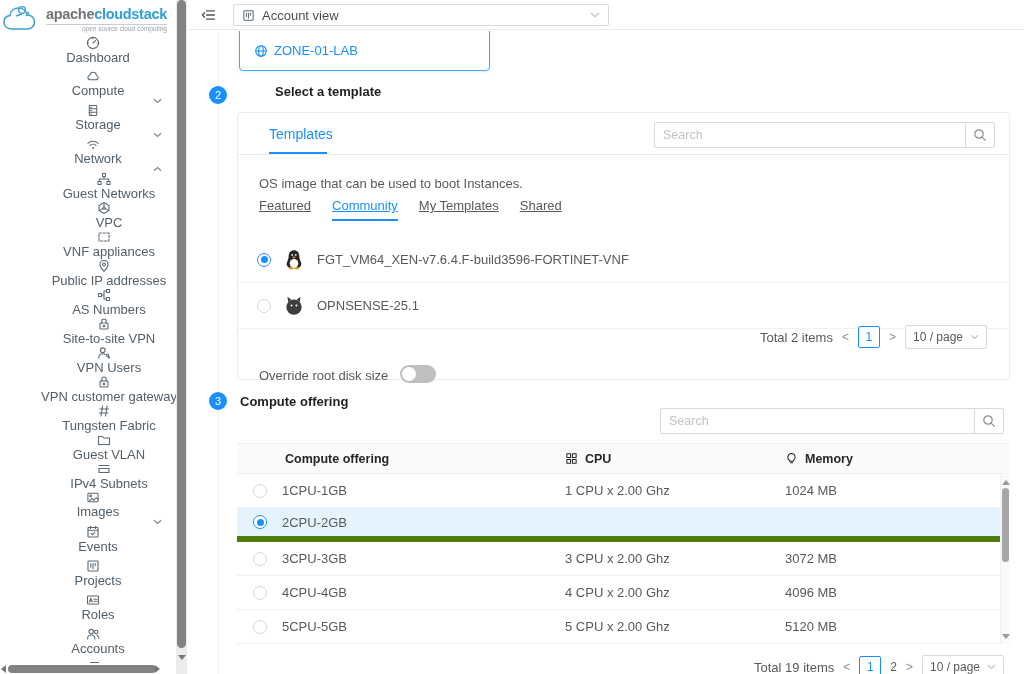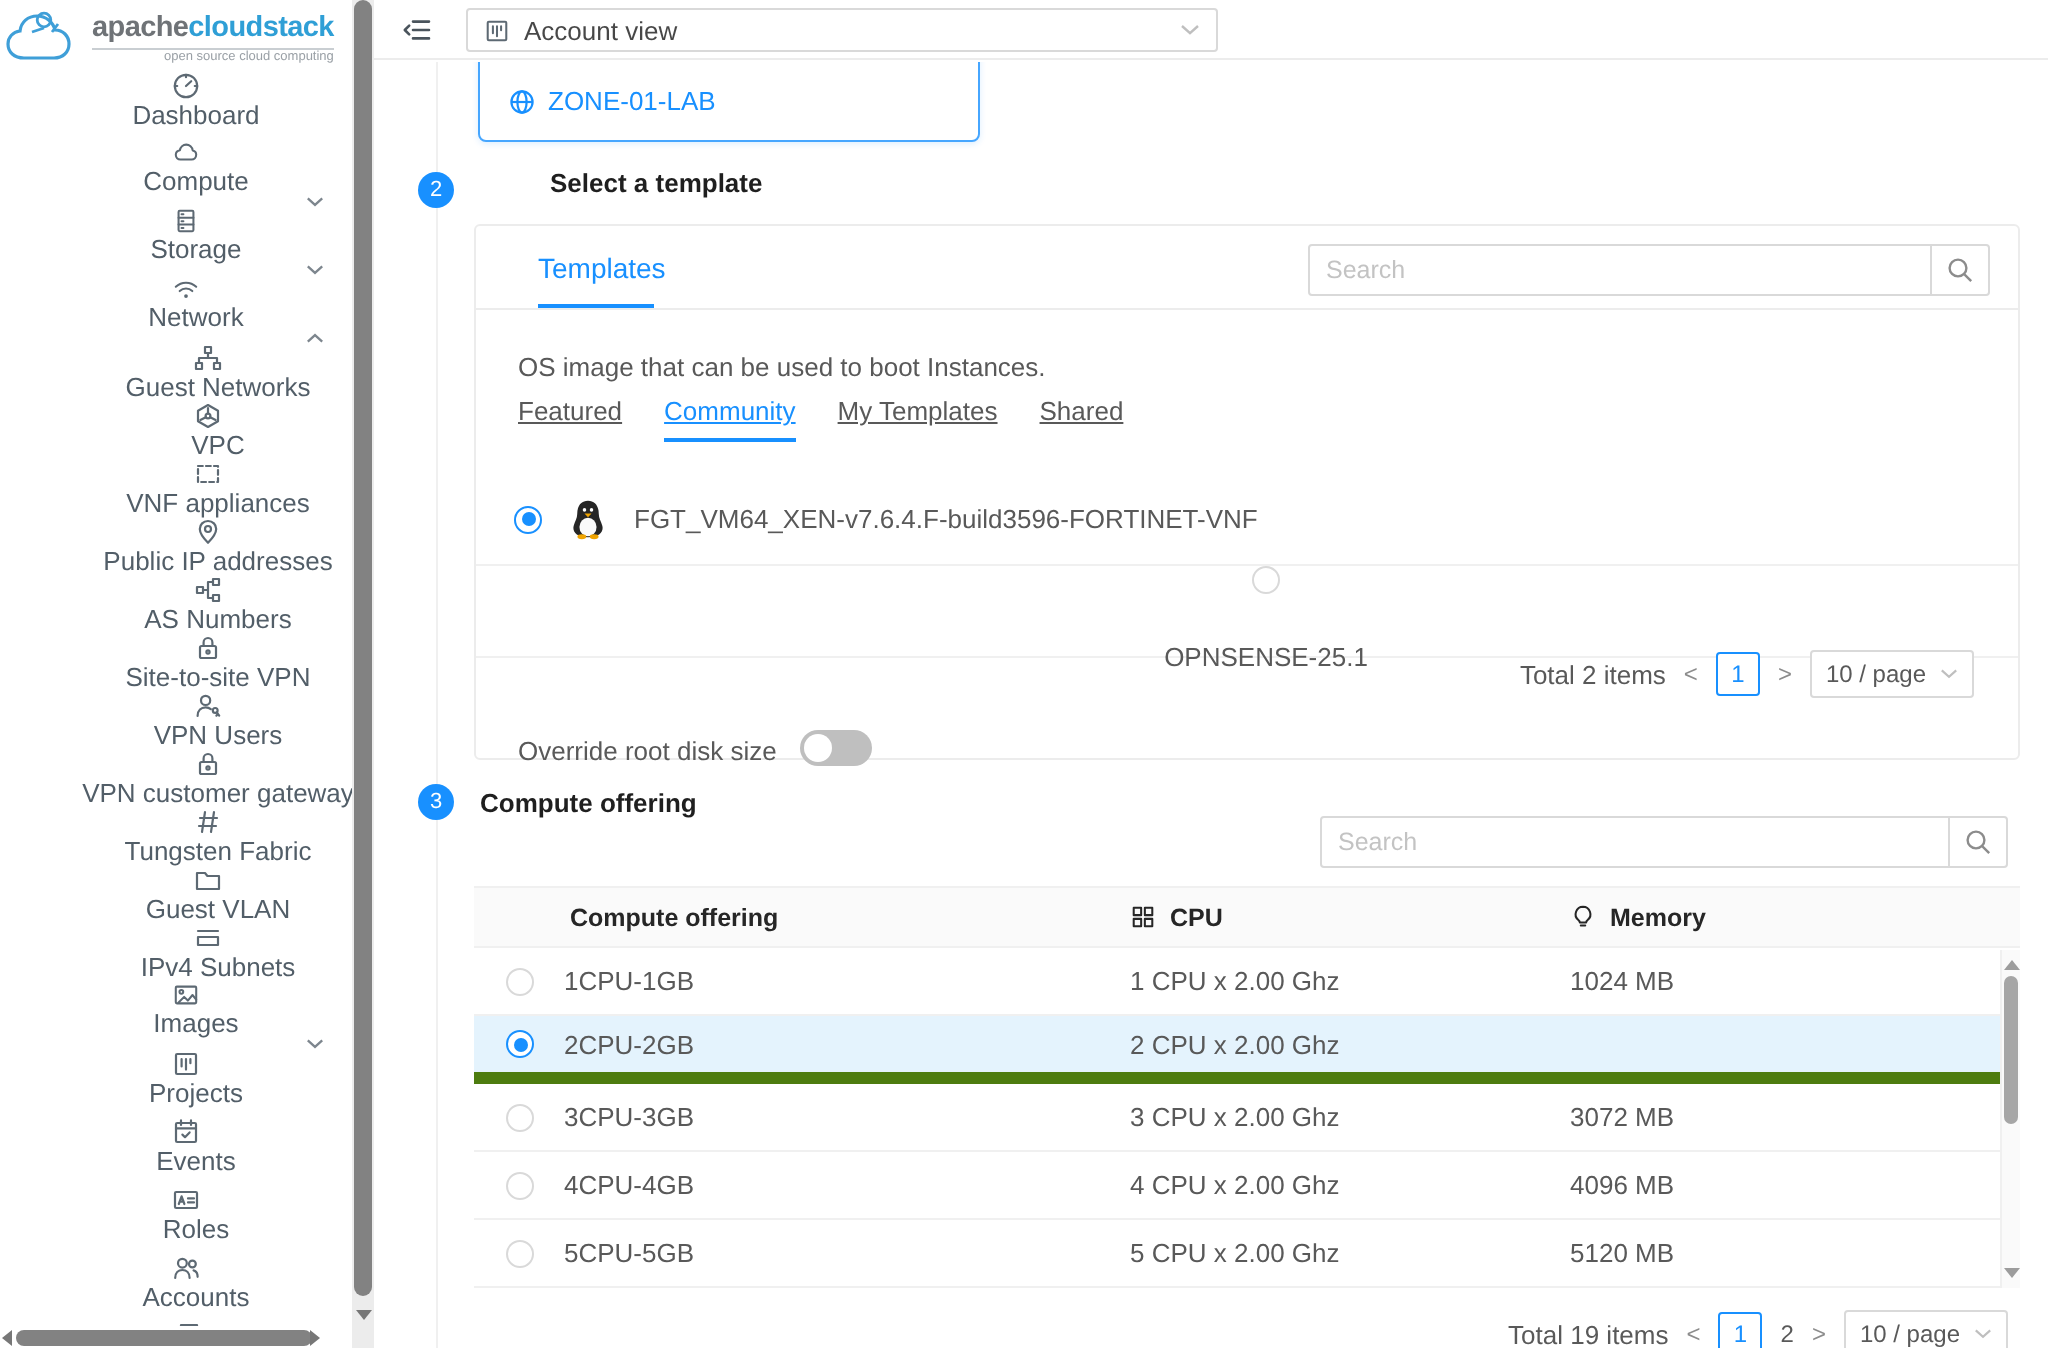--- a/index.html
+++ b/index.html
@@ -266,31 +266,31 @@
         </svg>
       <span class="lbl">Images</span>
       <span class="chev">
           <svg width="9" height="6" viewBox="0 0 10 6">
             <path d="M1 1 L5 4.6 L9 1"></path>
           </svg>
         </span>
     </div>
     <div class="nav-item">
       <svg class="ic" width="14" height="14" viewBox="0 0 14 14">
+          <rect x="2" y="2.5" width="10" height="9.5" rx="0.6"></rect>
+          <path d="M4.5 1.2 V3.5 M9.5 1.2 V3.5 M2 5.2 H12 M5.2 8.3 L6.5 9.6 L8.8 7.2"></path>
+        </svg>
+      <span class="lbl">Events</span>
+    </div>
+    <div class="nav-item">
+      <svg class="ic" width="14" height="14" viewBox="0 0 14 14">
           <rect x="2" y="2" width="10" height="10" rx="0.6"></rect>
           <path d="M4.8 4.5 V8.2 M7 4.5 V9.8 M9.2 4.5 V6.6"></path>
         </svg>
       <span class="lbl">Projects</span>
-    </div>
-    <div class="nav-item">
-      <svg class="ic" width="14" height="14" viewBox="0 0 14 14">
-          <rect x="2" y="2.5" width="10" height="9.5" rx="0.6"></rect>
-          <path d="M4.5 1.2 V3.5 M9.5 1.2 V3.5 M2 5.2 H12 M5.2 8.3 L6.5 9.6 L8.8 7.2"></path>
-        </svg>
-      <span class="lbl">Events</span>
     </div>
     <div class="nav-item">
       <svg class="ic" width="14" height="14" viewBox="0 0 14 14">
           <rect x="1.5" y="3" width="11" height="8" rx="0.6"></rect>
           <path d="M3.4 9 L4.8 5.2 L6.2 9 M3.9 7.8 H5.7 M8 6.2 H11 M8 8.2 H11"></path>
         </svg>
       <span class="lbl">Roles</span>
     </div>
     <div class="nav-item">
       <svg class="ic" width="14" height="14" viewBox="0 0 14 14">
@@ -390,21 +390,21 @@
         <ellipse cx="10" cy="13.2" rx="3.9" ry="4.2" fill="#fafafa"></ellipse>
         <circle cx="8.4" cy="5.4" r="0.8" fill="#fff"></circle>
           <circle cx="11.6" cy="5.4" r="0.8" fill="#fff"></circle>
         <polygon points="8.4,7 11.6,7 10,8.8" fill="#f0a400"></polygon>
         <ellipse cx="7.2" cy="17.6" rx="2" ry="1.1" fill="#f0a400"></ellipse>
           <ellipse cx="12.8" cy="17.6" rx="2" ry="1.1" fill="#f0a400"></ellipse>
       </svg>
       <span class="tpl-name">FGT_VM64_XEN-v7.6.4.F-build3596-FORTINET-VNF</span>
     </div>
 
-    <div class="tpl-row b" style="top:170px;flex-direction:column;">
+    <div class="tpl-row b" style="top:170px;">
       <span class="radio"></span>
       <svg width="22" height="22" viewBox="0 0 20 20">
         <polygon points="4,1.5 7.5,4 4.8,6.5" fill="#3d3d3d"></polygon>
         <polygon points="16,1.5 12.5,4 15.2,6.5" fill="#3d3d3d"></polygon>
         <circle cx="10" cy="11" r="7" fill="#3d3d3d"></circle>
         <circle cx="7.8" cy="9.6" r="0.9" fill="#fff"></circle>
           <circle cx="12.2" cy="9.6" r="0.9" fill="#fff"></circle>
       </svg>
       <span class="tpl-name">OPNSENSE-25.1</span>
     </div>
@@ -471,23 +471,20 @@
           <span>1 CPU x 2.00 Ghz</span>
         </div>
       <div class="c3">
           <span>1024 MB</span>
         </div>
     </div>
     <div class="trow sel">
       <div class="c1">
           <span class="radio on"></span>
           <span>2CPU-2GB</span>
-        </div>
-      <div class="c2">
-          <span>2 CPU x 2.00 Ghz</span>
         </div>
     </div>
     <div class="trow">
       <div class="c1">
           <span class="radio"></span>
           <span>3CPU-3GB</span>
         </div>
       <div class="c2">
           <span>3 CPU x 2.00 Ghz</span>
         </div>

